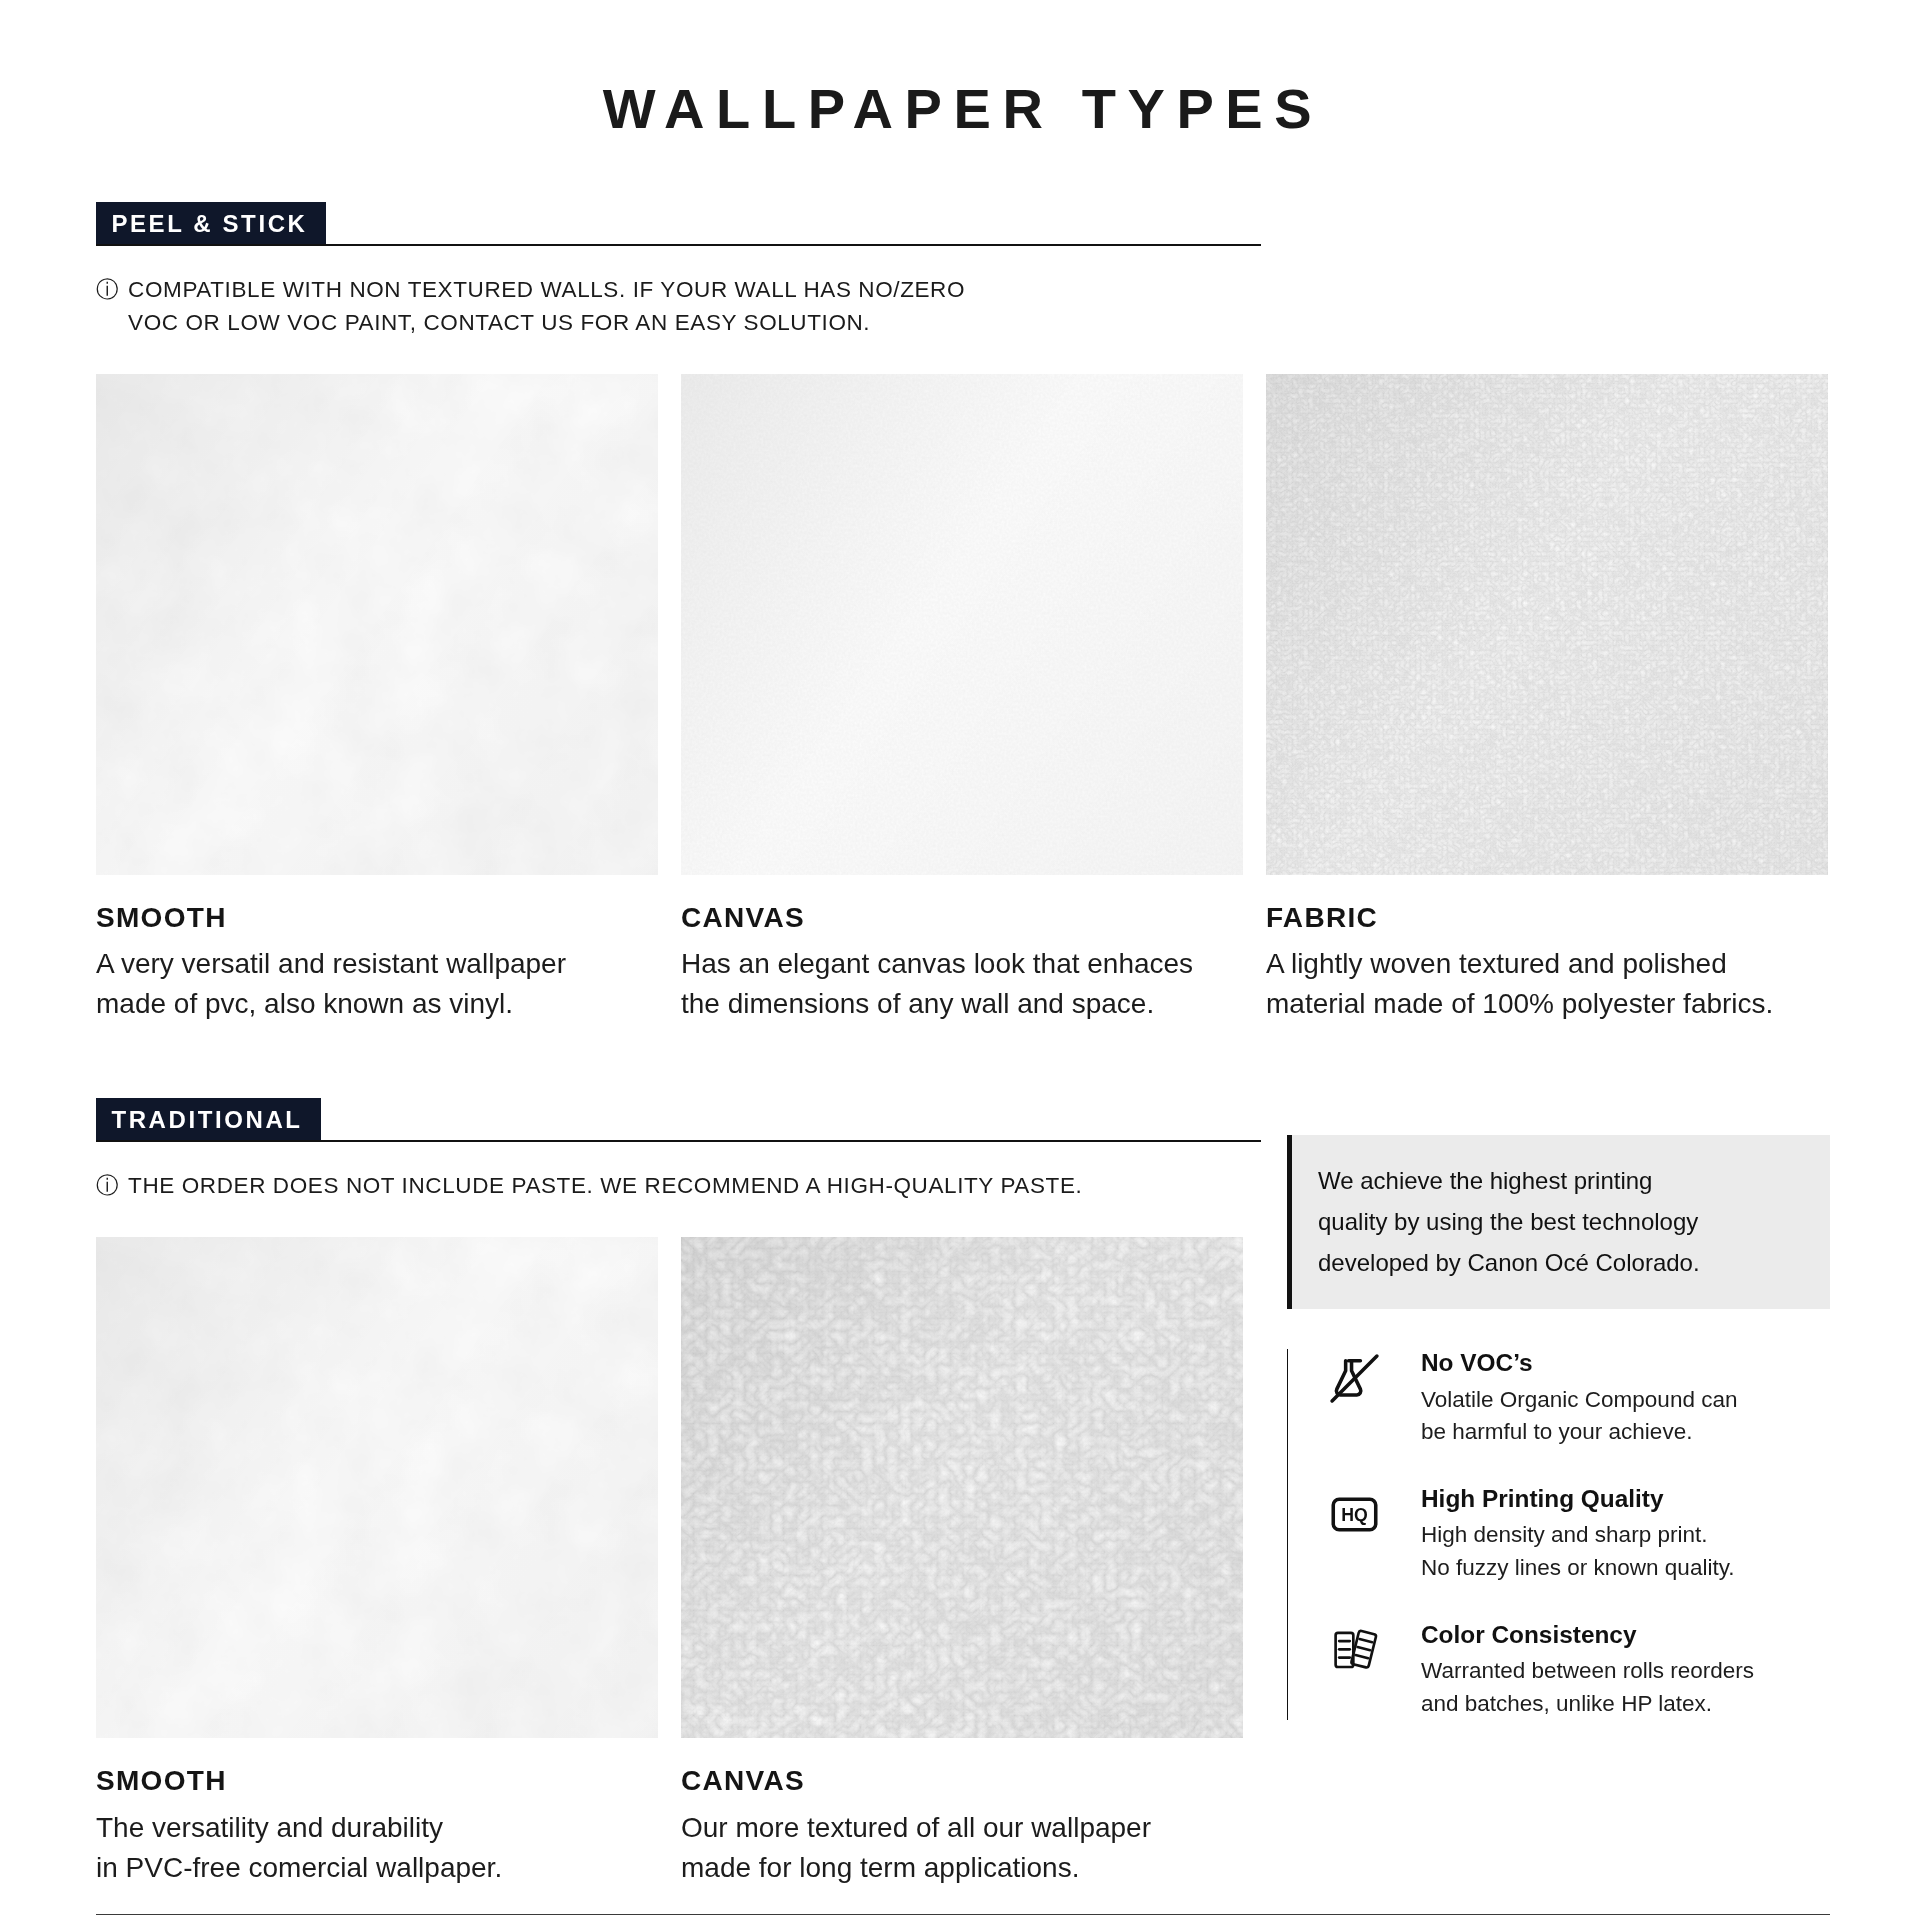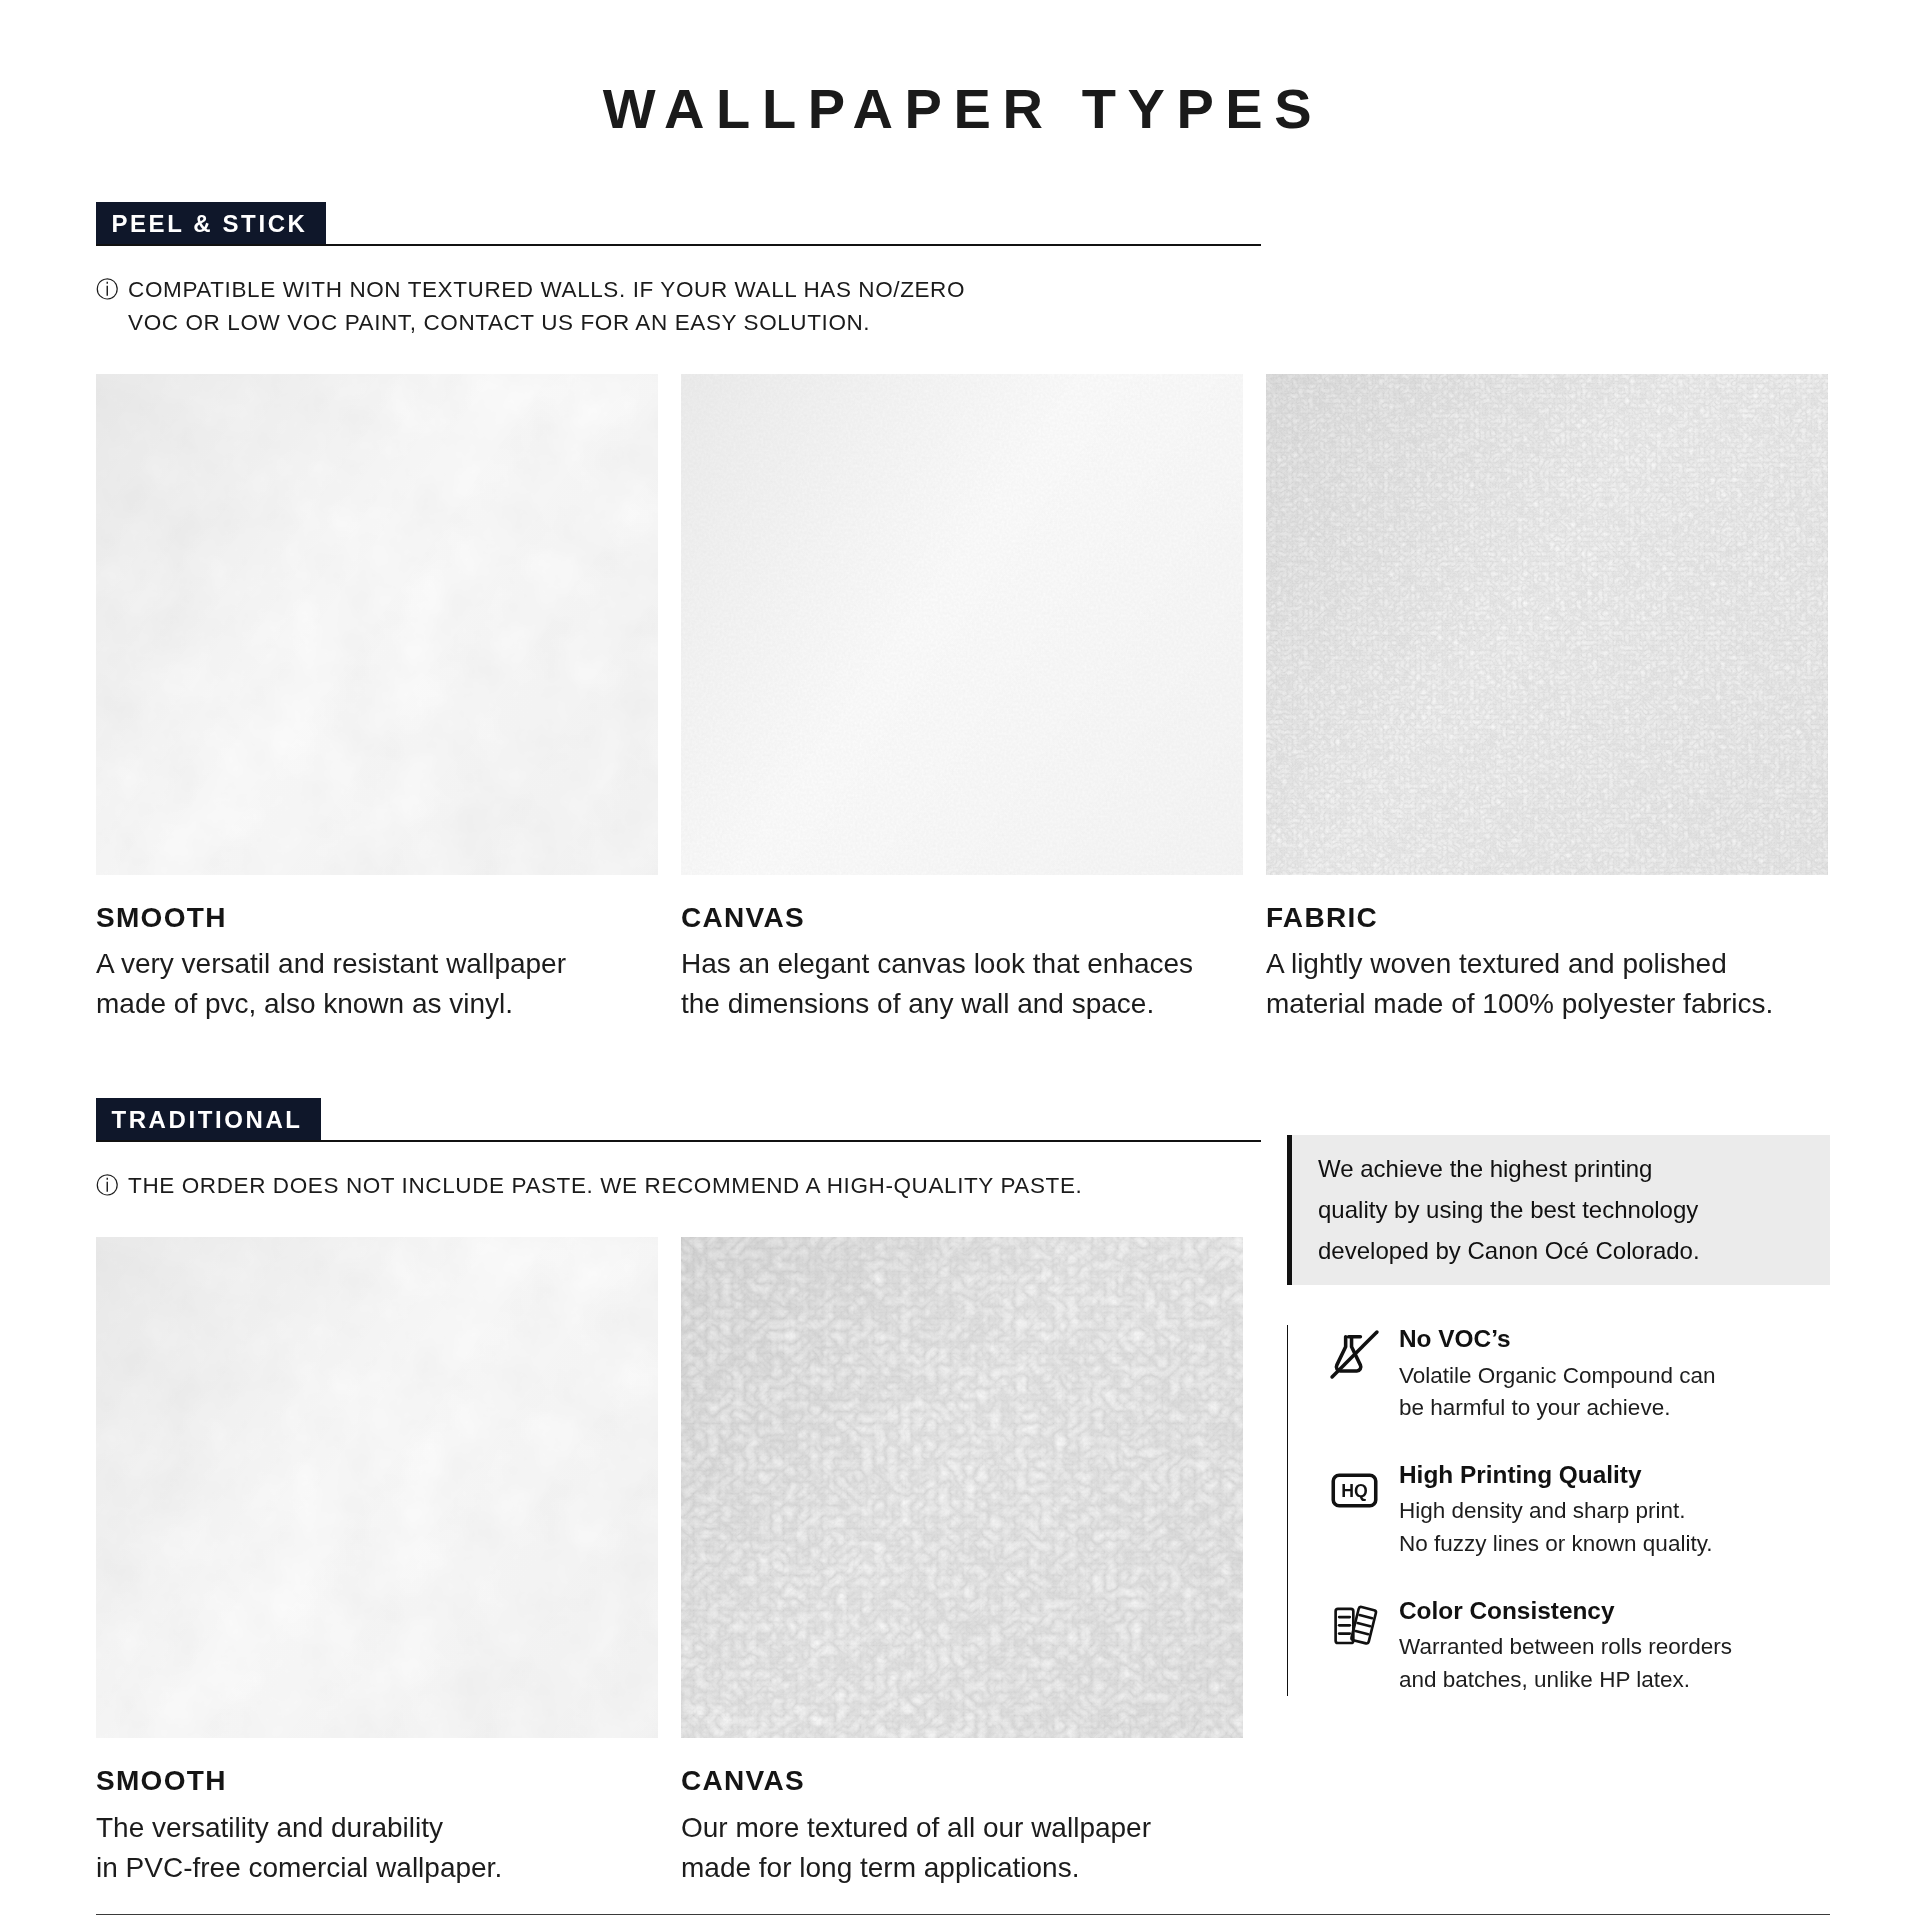--- a/index.html
+++ b/index.html
@@ -34,26 +34,26 @@
     background:linear-gradient(125deg, rgba(0,0,0,0.06), rgba(255,255,255,0) 45%, rgba(0,0,0,0.025)); }
   .swatch-name { margin-top:27px; font-size:28px; font-weight:700; letter-spacing:1.3px; color:#151515; }
   .swatch-desc { margin-top:10.3px; font-size:28px; line-height:1.42; color:#1c1c1c; white-space:pre-line; }
 
   .bottom { display:flex; margin-top:74px; }
   .bottom-left { width:1191px; flex:none; }
   .bottom-right { flex:1; padding-top:37px; }
 
   .highlight-box {
     background:#ebebeb; border-left:5.8px solid #111;
-    padding:14px 26px; font-size:24px; line-height:1.7;
+    padding:26px 26px; font-size:24px; line-height:1.7;
     white-space:pre-line; color:#111;
   }
 
   .features { margin-top:40px; border-left:1.9px solid #111; padding-left:37px; }
-  .feature { display:flex; gap:15px; margin-bottom:36px; align-items:flex-start; }
+  .feature { display:flex; gap:37px; margin-bottom:36px; align-items:flex-start; }
   .f-icon { width:59px; height:59px; flex:none; }
   .f-icon svg { width:100%; height:100%; }
   .f-title { font-size:24.4px; font-weight:700; color:#111; }
   .f-desc { margin-top:6.4px; font-size:22.5px; line-height:1.45; color:#1d1d1d; white-space:pre-line; }
 
   .bottom-rule { border-top:1.9px solid #3a3a3a; margin-top:27px; width:1734px; }
 
   .icon-stroke { fill:none; stroke:#111; stroke-width:6; stroke-linecap:round; stroke-linejoin:round; }
   .icon-stroke-thin { fill:none; stroke:#111; stroke-width:4.5; stroke-linecap:round; }
 </style>

